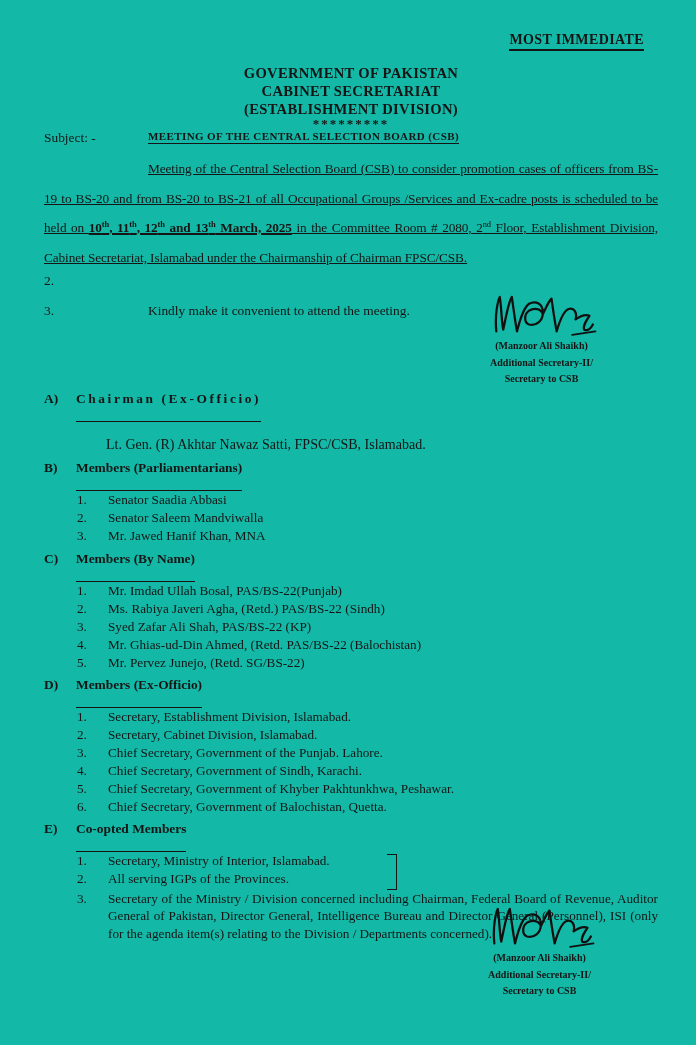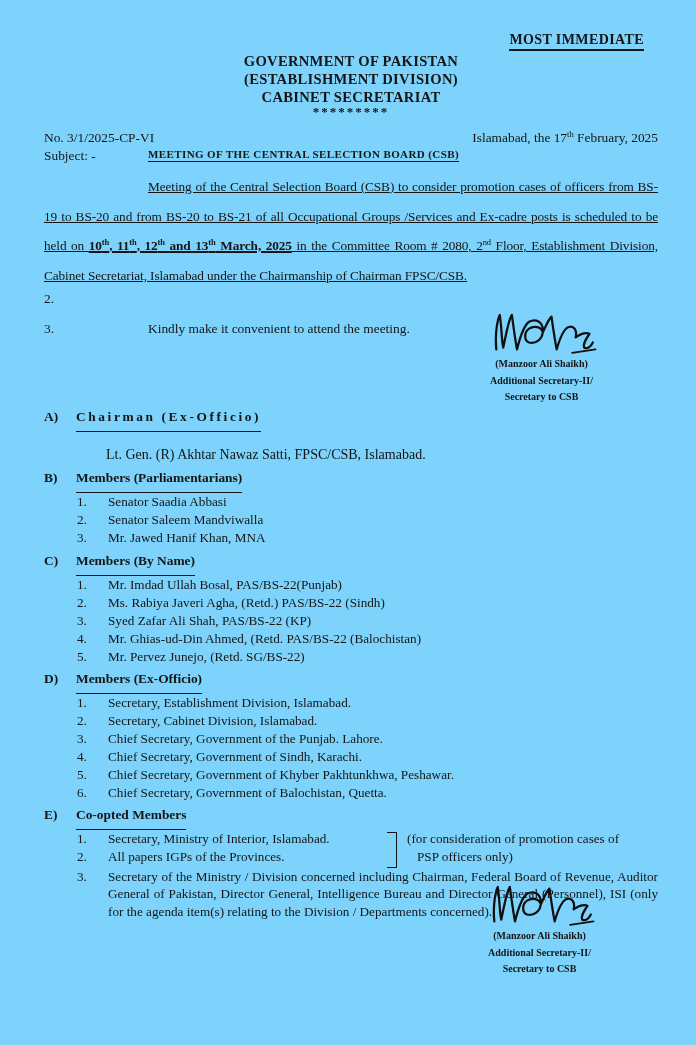--- a/index.html
+++ b/index.html
@@ -1,29 +1,29 @@
 <!DOCTYPE html>
 <html><head>
 <meta charset="utf-8">
 <style>
   html,body{margin:0;padding:0;background:#d8d8d8;}
   .page{
-    width:696px;height:1045px;margin:0 auto;background:#7dd3fc;color:#151515;
+    width:696px;height:1045px;margin:0 auto;background:#14b8a6;color:#151515;
     font-family:"Liberation Serif","DejaVu Serif",serif;
     position:relative;overflow:hidden;box-sizing:border-box;
     padding:30px 38px 0 44px;
   }
   
   .stamp-row{text-align:right;height:18px;}
   .stamp{
     font-weight:bold;font-size:14px;letter-spacing:.4px;margin-right:14px;
     border-bottom:2px solid #151515;padding-bottom:1px;display:inline-block;
   }
   
-  .letterhead{text-align:center;margin-top:4px;font-weight:bold;}
+  .letterhead{text-align:center;margin-top:16px;font-weight:bold;}
   .lh-line{font-size:14.6px;line-height:18px;letter-spacing:.3px;}
   .stars{font-size:13px;line-height:12px;letter-spacing:2px;font-weight:bold;}
   
   .ref-row{display:flex;justify-content:space-between;margin-top:12px;font-size:13.4px;height:18px;}
   sup{font-size:8.5px;vertical-align:super;line-height:0;}
   
   .subject-row{display:flex;margin-top:0;font-size:13.4px;height:20px;}
   .subject-label{width:104px;flex:none;}
   .subject-title{
     font-weight:bold;font-size:11px;letter-spacing:.4px;
@@ -42,21 +42,21 @@
   
   .sig-block{width:225px;margin-left:auto;text-align:center;}
   .sig-1{margin-top:-30px;margin-right:4px;}
   .sig-2{margin-top:-40px;margin-right:6px;}
   .sig-svg{display:block;margin:0 auto -2px auto;}
   .sig-name{font-weight:bold;font-size:10px;line-height:16.5px;}
   
   .sec-head{display:flex;font-weight:bold;font-size:13.4px;line-height:18px;}
   .sec-head .letter{width:32px;flex:none;}
   .sec-title{
-    border-bottom:1.6px solid #151515;padding-bottom:5px;align-self:flex-start;
+    border-bottom:1.6px solid #151515;padding-bottom:13px;align-self:flex-start;
   }
   .spread{letter-spacing:2.6px;}
   .mt2{margin-top:2px;} .mt4{margin-top:4px;} .mt5{margin-top:5px;}
   .plain-line{margin-left:62px;font-size:14px;line-height:18px;margin-top:14px;}
   .list-item{display:flex;margin-left:33px;font-size:13.2px;line-height:18px;}
   .list-item .num{width:31px;flex:none;}
   .list-item .txt{flex:1;}
   .just{text-align:justify;line-height:17.5px;}
   
   .e-row{display:flex;margin-left:33px;font-size:13.2px;}
@@ -73,29 +73,25 @@
 <body>
 
 <div class="page">
 
   <div class="stamp-row">
     <span class="stamp">MOST IMMEDIATE</span>
   </div>
 
   <div class="letterhead">
     <div class="lh-line">GOVERNMENT OF PAKISTAN</div>
+    <div class="lh-line">CABINET SECRETARIAT</div>
     <div class="lh-line">(ESTABLISHMENT DIVISION)</div>
-    <div class="lh-line">CABINET SECRETARIAT</div>
     <div class="stars">*********</div>
   </div>
 
-  <div class="ref-row">
-    <span>No. 3/1/2025-CP-VI</span>
-    <span><span>Islamabad, the 17</span><sup>th</sup><span> February, 2025</span></span>
-  </div>
 
   <div class="subject-row">
     <span class="subject-label">Subject: -</span>
     <span class="subject-title">MEETING OF THE CENTRAL SELECTION BOARD (CSB)</span>
   </div>
 
   <p class="para1"><span>Meeting of the Central Selection Board (CSB) to consider promotion cases of officers from BS-19 to BS-20 and from BS-20 to BS-21 of all Occupational Groups /Services and Ex-cadre posts is scheduled to be held on </span><b class="dates"><span>10</span><sup>th</sup><span>, 11</span><sup>th</sup><span>, 12</span><sup>th</sup><span> and 13</span><sup>th</sup><span> March, 2025</span></b><span> in the Committee Room # 2080, 2</span><sup>nd</sup><span> Floor, Establishment Division, Cabinet Secretariat, Islamabad under the Chairmanship of Chairman FPSC/CSB.</span></p>
 
   <div class="num-para p2">
     <span class="num">2.</span>
@@ -198,28 +194,24 @@
     <span class="sec-title">Co-opted Members</span>
   </div>
   <div class="e-row">
     <div class="e-items">
       <div class="list-item">
           <span class="num">1.</span>
           <span class="txt">Secretary, Ministry of Interior, Islamabad.</span>
         </div>
       <div class="list-item">
           <span class="num">2.</span>
-          <span class="txt">All papers IGPs of the Provinces.</span>
+          <span class="txt">All serving IGPs of the Provinces.</span>
         </div>
     </div>
     <div class="bracket"></div>
-    <div class="e-note">
-      <div>(for consideration of promotion cases of</div>
-      <div class="n2">PSP officers only)</div>
-    </div>
   </div>
   <div class="list-item">
     <span class="num">3.</span>
     <span class="txt just">Secretary of the Ministry / Division concerned including Chairman, Federal Board of Revenue, Auditor General of Pakistan, Director General, Intelligence Bureau and Director General (Personnel), ISI (only for the agenda item(s) relating to the Division / Departments concerned).</span>
   </div>
 
   <div class="sig-block sig-2">
     <svg class="sig-svg" width="118" height="50" viewBox="0 0 130 58">
       <path d="M12 48 C10 28 14 12 16 8 C18 20 18 36 20 46 C24 28 26 14 30 8 C32 22 34 38 36 48 C40 32 44 20 50 16 C58 12 66 16 66 26 C66 36 58 42 50 40 C44 38 44 28 50 24 C56 20 64 22 66 28 C70 20 72 14 76 10 C78 24 80 38 82 48 C86 34 90 24 96 22 C102 20 106 26 104 34 C110 30 116 28 120 30 C116 36 112 42 114 46 C118 48 122 44 124 40" fill="none" stroke="#101010" stroke-width="2.6" stroke-linecap="round" stroke-linejoin="round"></path>
       <path d="M100 52 L127 48" fill="none" stroke="#101010" stroke-width="2.2" stroke-linecap="round"></path>

